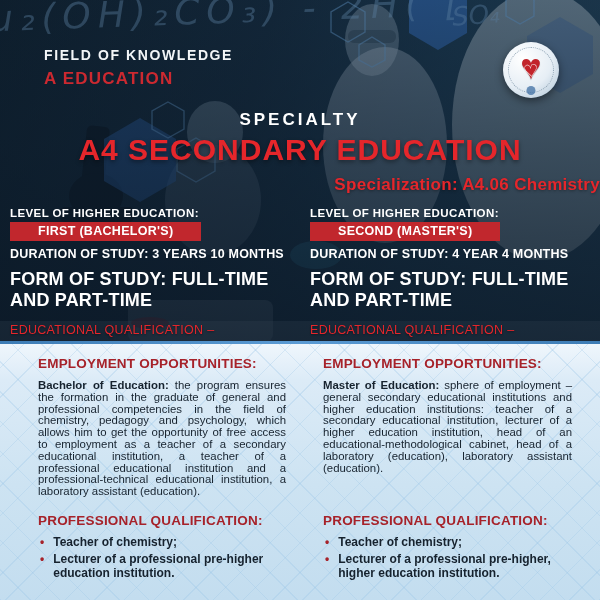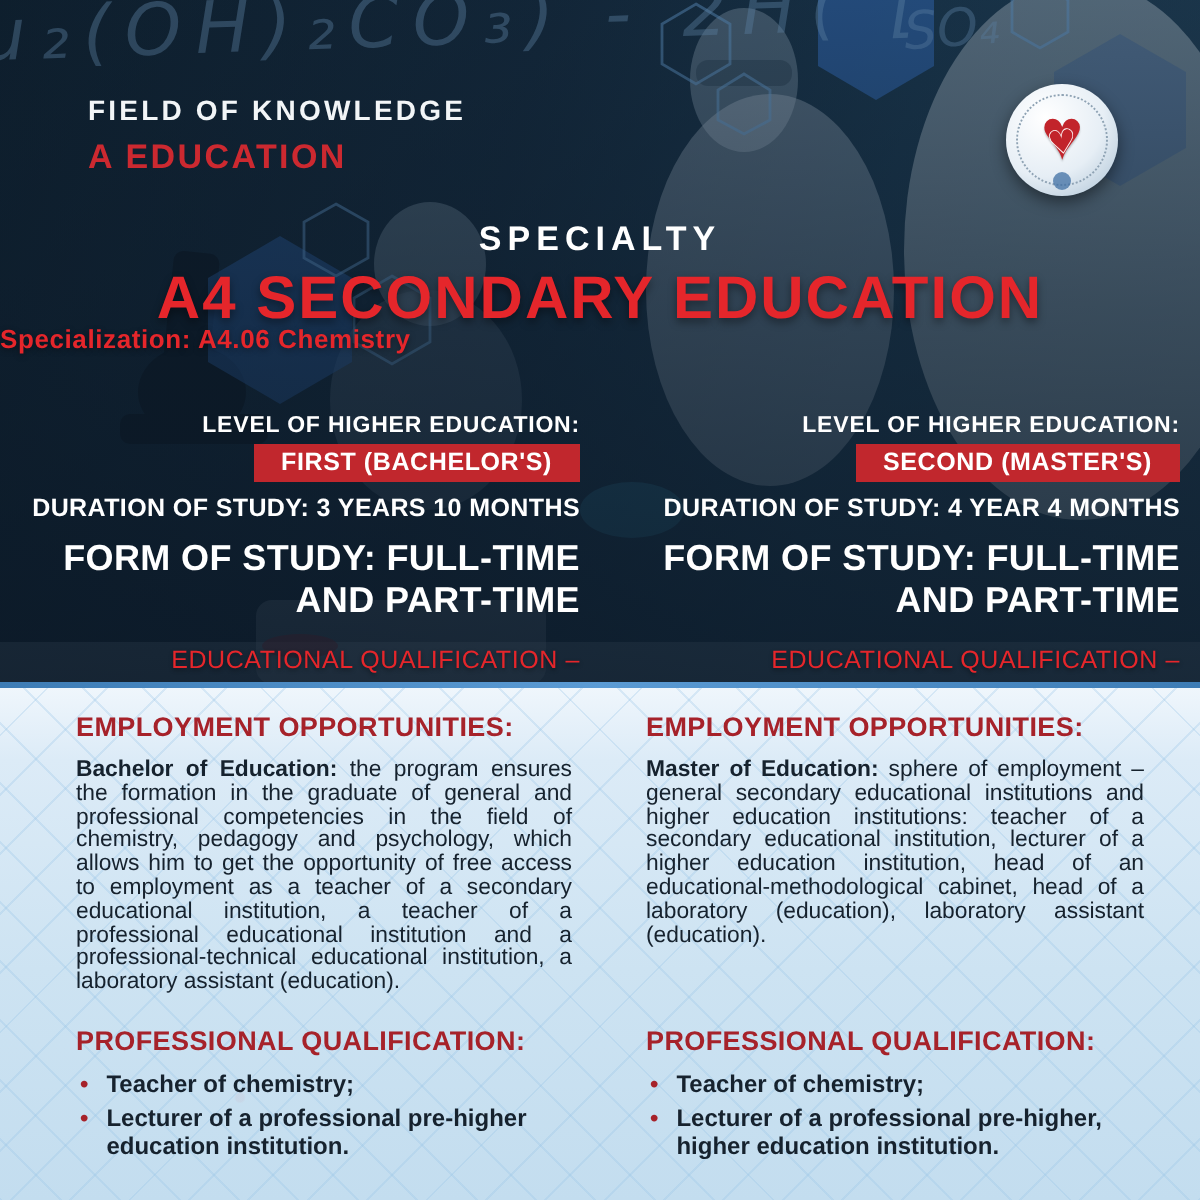--- a/index.html
+++ b/index.html
@@ -32,28 +32,28 @@
   .heart-small { position:absolute; left:50%; top:50%; transform:translate(-50%,-42%) rotate(-8deg);
     font-size:17px; line-height:1; color:rgba(255,255,255,.95); }
   .logo-badge { position:absolute; bottom:3px; left:50%; transform:translateX(-50%);
     width:9px; height:9px; border-radius:50%; background:#3f6fa3; opacity:.75; }
 
   .specialty-label { position:absolute; top:110px; width:100%; text-align:center;
     color:#ffffff; font-size:17px; font-weight:bold; letter-spacing:3px; }
   .specialty-title { position:absolute; top:133px; width:100%; text-align:center;
     color:#e5262b; font-size:30px; font-weight:bold; letter-spacing:1px;
     text-shadow:0 2px 4px rgba(0,0,0,.4); }
-  .specialization { position:absolute; top:162px; width:100%; text-align:left;
-    color:#e5262b; font-size:13px; font-weight:bold; letter-spacing:.3px;
+  .specialization { position:absolute; top:175px; width:100%; text-align:right;
+    color:#e5262b; font-size:17px; font-weight:bold; letter-spacing:.3px;
     text-shadow:0 1px 3px rgba(0,0,0,.4); }
 
   .program-cols { position:absolute; top:207px; left:0; width:600px; display:flex; }
-  .program-col { width:50%; text-align:right; color:#ffffff; padding:0 10px; }
+  .program-col { width:50%; text-align:left; color:#ffffff; padding:0 10px; }
   .level-label { font-size:11.5px; font-weight:bold; letter-spacing:.4px; }
-  .level-badge { display:inline-block; margin-top:3px; padding:2px 14px 3px;
+  .level-badge { display:inline-block; margin-top:3px; padding:2px 28px 3px;
     background:#c1272d; color:#ffffff; font-size:12.5px; font-weight:bold; letter-spacing:.3px; }
   .duration-line { margin-top:6px; font-size:12.5px; font-weight:bold; letter-spacing:.2px; }
   .form-line { margin-top:8px; font-size:18px; font-weight:bold; letter-spacing:.2px; }
   .qual-label { margin-top:12px; color:#e5262b; font-size:12.5px; font-weight:normal;
     letter-spacing:.3px; text-shadow:0 1px 2px rgba(0,0,0,.4); }
   .qual-value { margin:3px auto 0; width:94%; font-size:12.5px; font-weight:bold;
     line-height:1.25; letter-spacing:.2px; }
 
   
   .divider { width:600px; height:3px; background:linear-gradient(90deg,#3d7cb5,#5b9bd4,#3d7cb5);

